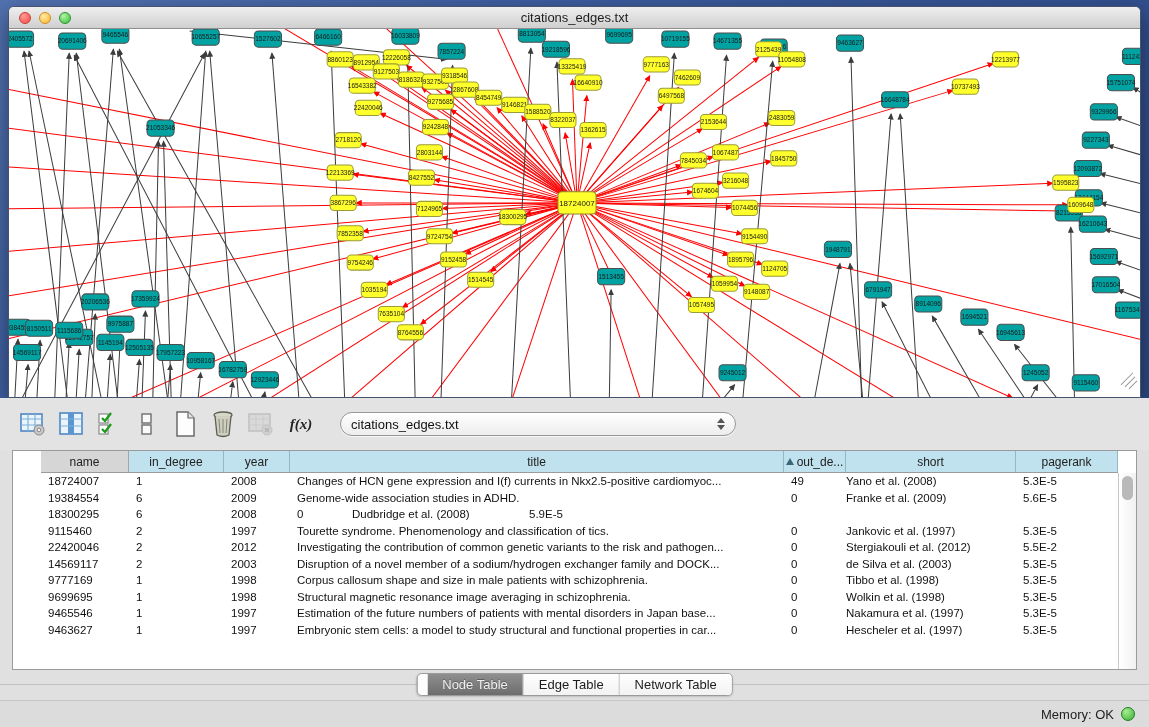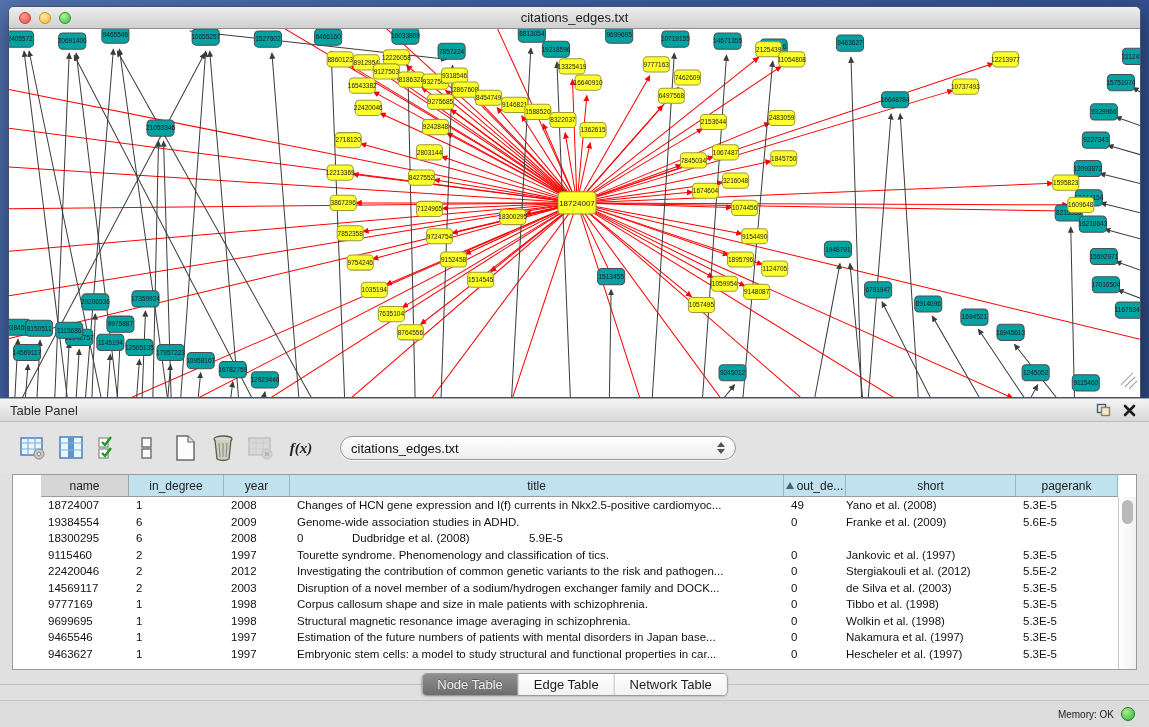--- a/index.html
+++ b/index.html
@@ -66,29 +66,29 @@
   .c6{width:118px;flex:1;}
   .bcell.c5{text-align:left;padding-left:0;}
   .vscroll{position:absolute;top:22px;right:0;bottom:0;width:18px;border-left:1px solid #c9c9c9;
     background:linear-gradient(90deg,#ffffff,#f1f1f1);}
   .vthumb{position:absolute;top:3px;left:3px;width:11px;height:24px;border-radius:6px;background:#b9b9b9;}
 
   .tabbar{flex:0 0 30px;position:relative;}
   .tabbar::before{content:"";position:absolute;left:0;right:0;top:14px;height:1px;background:#c2c2c2;}
   .pill{position:absolute;left:50%;top:3px;transform:translateX(-50%);display:flex;
     border:1px solid #9a9a9a;border-radius:5px;overflow:hidden;background:#fdfdfd;
-    box-shadow:0 1px 2px rgba(0,0,0,.15);}
+    box-shadow:0 1px 2px rgba(0,0,0,.15);padding-left:10px;}
   .pill .tab{padding:3px 15px;font-size:13px;color:#1c1c1c;background:linear-gradient(#ffffff,#f2f2f2);
     border-right:1px solid #b5b5b5;cursor:default;}
   .pill .tab:last-child{border-right:none;}
   .pill .tab.active{background:linear-gradient(#8f8f8f,#6d6d6d);color:#efefef;text-shadow:0 -1px 0 rgba(0,0,0,.3);}
 
   .statusbar{flex:0 0 27px;display:flex;align-items:center;justify-content:flex-end;
     background:#dcdcdc;border-top:1px solid #c5c5c5;padding-right:14px;gap:7px;}
-  .mem-label{font-size:10px;color:#222;}
+  .mem-label{font-size:13px;color:#222;}
   .mem-dot{width:14px;height:14px;border-radius:50%;border:1px solid #1f7d24;
     background:radial-gradient(circle at 35% 30%,#a9eb8f,#35b434);}
 </style>
 </head>
 <body>
 
 <div class="desktop">
   <div class="net-window">
     <div class="titlebar">
       <span class="tl red"></span>
@@ -682,35 +682,20 @@
             <rect x="547" y="161" width="38" height="22" rx="4" ry="4" fill="#ffff2b" stroke="#8a8a2a" stroke-width="1"></rect>
             <text x="566" y="174.8" text-anchor="middle" font-size="8" font-family="&quot;Liberation Sans&quot;,sans-serif" fill="#1a1a1a">18724007</text>
           </g>
           <path d="M1108 352 l12 -12 M1112 354 l10 -10 M1116 356 l8 -8" stroke="#9a9a9a" stroke-width="1" fill="none"></path>
         </svg>
     </div>
   </div>
 </div>
 
 <div class="table-panel">
-  <div class="panel-header">
-    <span class="panel-title">Table Panel</span>
-    <span class="spacer"></span>
-    <span class="ph-btn">
-      <svg width="15" height="14" viewBox="0 0 15 14">
-        <rect x="1.5" y="1.5" width="8" height="8" fill="none" stroke="#44597e" stroke-width="1.4"></rect>
-        <rect x="5.5" y="4.5" width="8" height="8" fill="#efe9d2" stroke="#8f8455" stroke-width="1.4"></rect>
-      </svg>
-    </span>
-    <span class="ph-btn">
-      <svg width="13" height="13" viewBox="0 0 13 13">
-        <path d="M2 2 L11 11 M11 2 L2 11" stroke="#1c1c1c" stroke-width="2.6" stroke-linecap="round"></path>
-      </svg>
-    </span>
-  </div>
 
   <div class="toolbar">
     <span class="tb-btn">
       <svg width="26" height="26" viewBox="0 0 26 26">
         <rect x="1" y="3" width="21" height="17" fill="#eaf4fb" stroke="#4f87c2" stroke-width="1.6"></rect>
         <path d="M1 8 H22 M8 3 V20 M15 3 V20 M1 14 H22" stroke="#7fb2d9" stroke-width="1.2"></path>
         <circle cx="19" cy="19" r="5" fill="#c9c9c9" stroke="#8a8a8a"></circle>
         <circle cx="19" cy="19" r="1.8" fill="#f2f2f2" stroke="#8a8a8a"></circle>
       </svg>
     </span>

